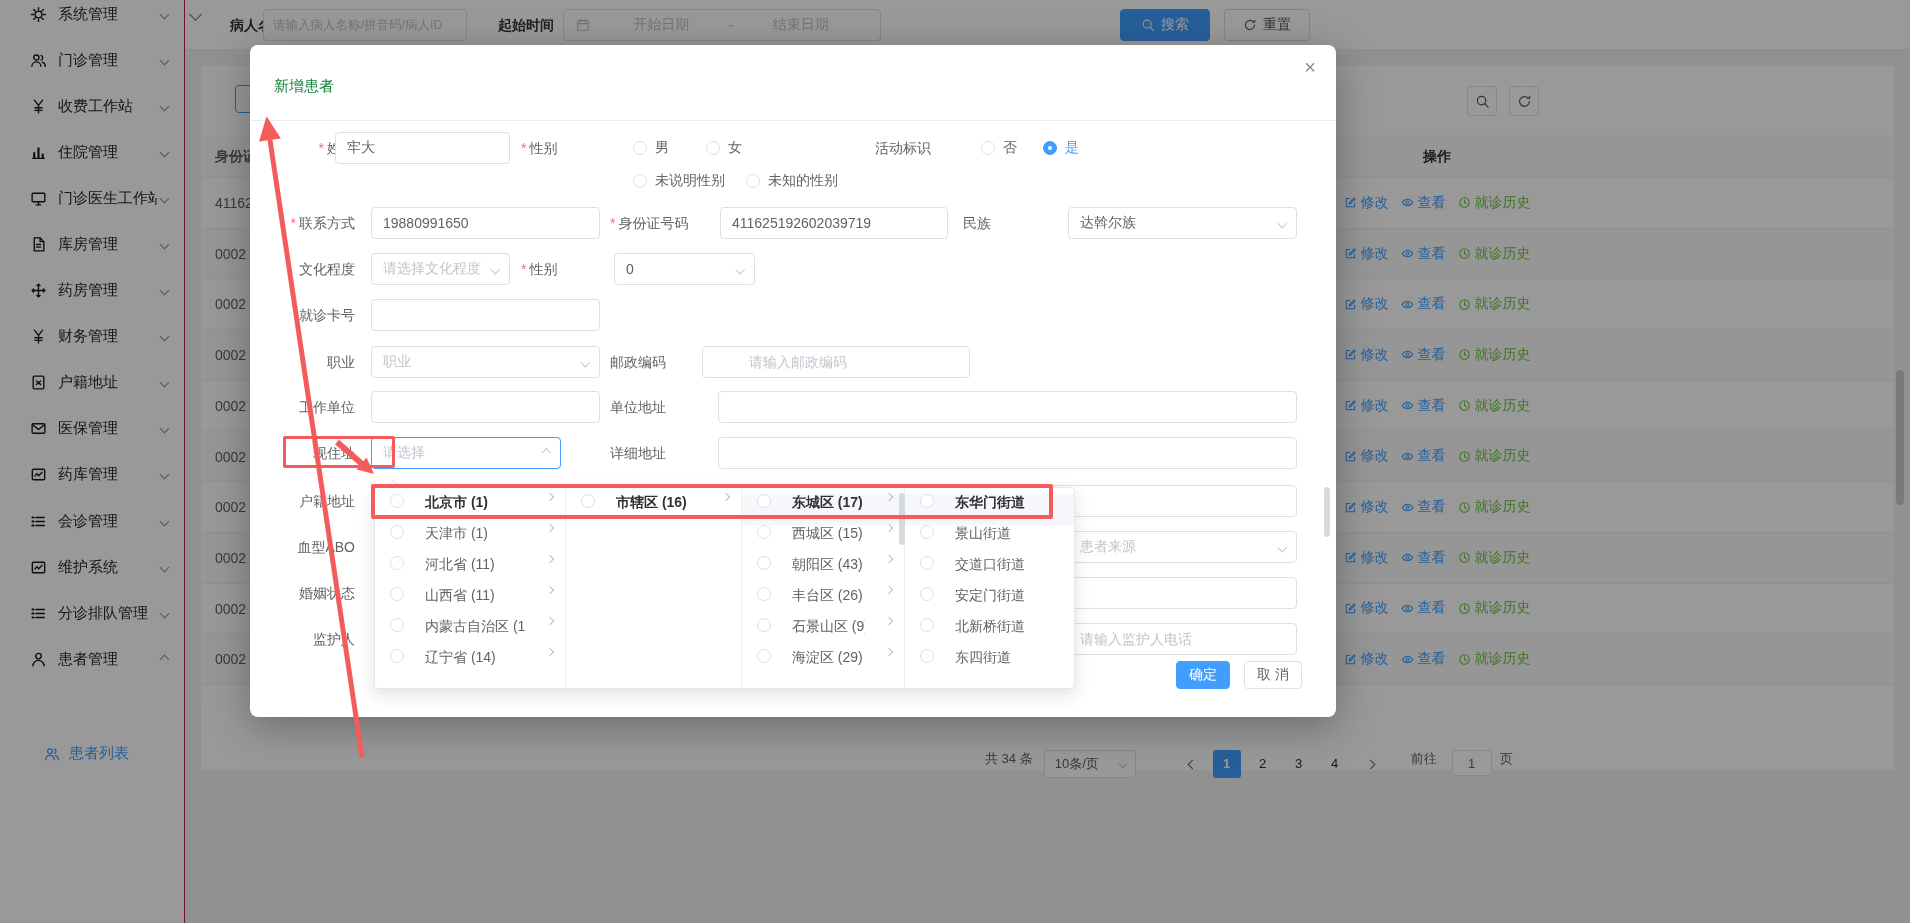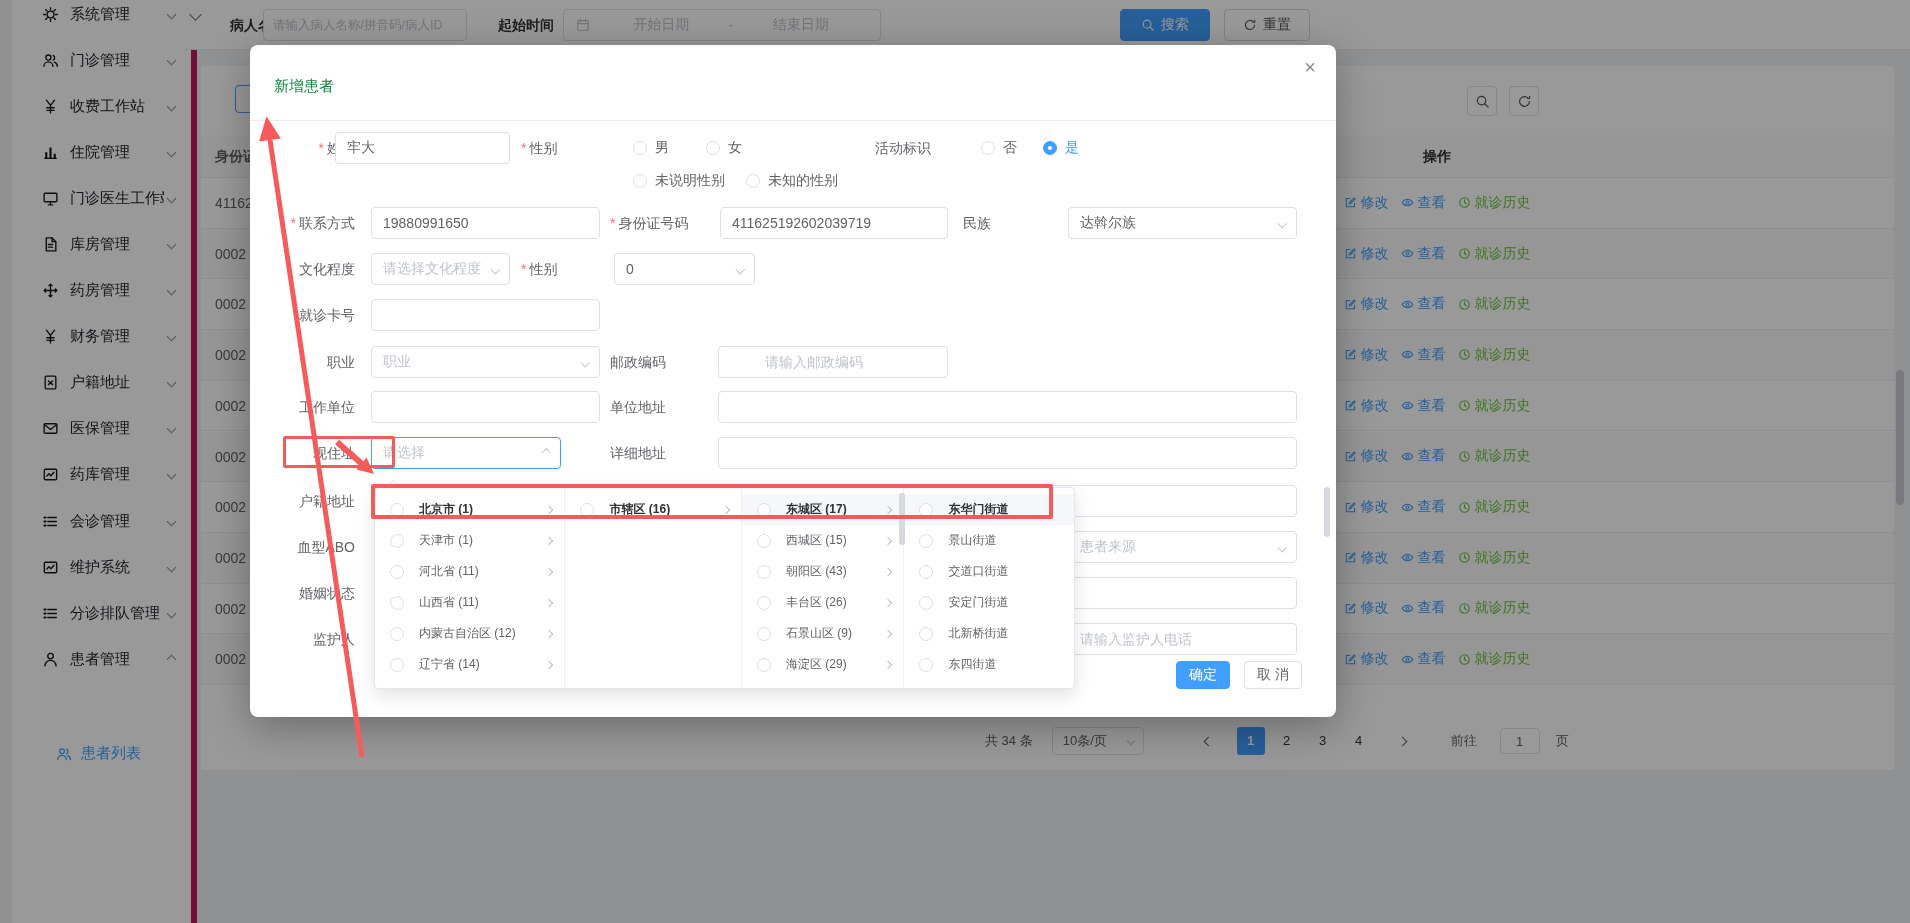--- a/index.html
+++ b/index.html
@@ -7,21 +7,21 @@
   .page{position:relative;width:1910px;height:923px;background:#f0f2f5;overflow:hidden}
   .icn{display:inline-flex;flex:none}
   .icn svg{width:100%;height:100%}
   .chev{display:inline-block;width:8px;height:8px;border-right:1.6px solid #8a8f99;border-bottom:1.6px solid #8a8f99}
   .chev.down{transform:rotate(45deg)}
   .chev.up{transform:rotate(-135deg)}
   .chev.right{transform:rotate(-45deg)}
   .chev.left{transform:rotate(135deg)}
 
   
-  .sidebar{position:absolute;left:12px;top:0;width:185px;height:923px;background:#fff;border-right:6px solid #be185d;z-index:1}
+  .sidebar{position:absolute;left:0;top:0;width:185px;height:923px;background:#fff;border-right:1px solid #be185d;z-index:1}
   .side-items{position:absolute;top:-9px;left:0;right:0}
   .side-item{height:46.1px;display:flex;align-items:center;padding:0 16px 0 30px;font-size:15px;color:#23272e;cursor:pointer}
   .side-item .icn{width:17px;height:17px;margin-right:11px;color:#17191c}
   .side-label{flex:1;white-space:nowrap;overflow:hidden}
   .side-item .chev{width:7px;height:7px;margin-left:4px}
   .sub-item{position:absolute;top:744px;left:44px;display:flex;align-items:center;gap:9px;color:#409eff;font-size:15px;cursor:pointer}
   .sub-item .icn{width:16px;height:16px;color:#409eff}
 
   
   .topbar{position:absolute;left:185px;top:0;width:1725px;height:50px;background:#fff;border-bottom:1px solid #ededed;z-index:1}
@@ -50,21 +50,21 @@
   .trow{position:absolute;left:0;width:100%;height:50.7px;border-bottom:1px solid #ebeef5;background:#fff}
   .trow.alt{background:#fafafa}
   .tid{position:absolute;left:14px;line-height:50.7px;font-size:14px;color:#606266;white-space:nowrap}
   .tact{position:absolute;left:1139px;width:194px;height:100%;display:flex;align-items:center;justify-content:center;gap:12px}
   .alink{display:inline-flex;align-items:center;gap:4px;font-size:14px;white-space:nowrap;cursor:pointer}
   .alink.blue{color:#409eff}
   .alink.green{color:#67c23a}
   .alink .icn{width:13px;height:13px}
 
   
-  .pagin{position:absolute;left:784px;top:660px;height:30px;display:flex;align-items:center;gap:16px;font-size:13px;color:#606266}
+  .pagin{position:absolute;left:784px;top:684px;height:30px;display:flex;gap:8px;font-size:13px;color:#606266}
   .pg-sel{margin-left:3px;width:92px;height:28px;border:1px solid #dcdfe6;border-radius:4px;display:flex;align-items:center;padding:0 22px 0 10px;position:relative;background:#fff;cursor:pointer}
   .pg-sel .chev{position:absolute;right:9px;width:6px;height:6px;border-color:#c0c4cc}
   .pbtn{width:24px;height:28px;display:flex;align-items:center;justify-content:center;cursor:pointer}
   .pbtn .chev{width:7px;height:7px;border-color:#666}
   .pages{display:flex;gap:8px}
   .pnum{min-width:28px;height:28px;line-height:28px;text-align:center;color:#303133;cursor:pointer}
   .pnum.act{background:#409eff;color:#fff;border-radius:3px;font-weight:700}
   .goto-input{width:40px;height:26px;border:1px solid #dcdfe6;border-radius:4px;text-align:center;font-size:13px;color:#606266;margin-left:7px}
   .pg-scroll{position:absolute;left:1896px;top:370px;width:8px;height:135px;background:#c9ccd1;border-radius:4px;z-index:2}
 
@@ -95,21 +95,21 @@
   .ok-btn{position:absolute;left:926px;top:616px;width:54px;height:28px;background:#409eff;color:#fff;border:1px solid #409eff;border-radius:4px;font-size:14px;cursor:pointer}
   .cancel-btn{position:absolute;left:994px;top:616px;width:58px;height:28px;background:#fff;color:#606266;border:1px solid #dcdfe6;border-radius:4px;font-size:14px;cursor:pointer;white-space:nowrap}
   .m-scroll{position:absolute;right:6px;top:442px;width:6px;height:50px;background:#d6d9de;border-radius:3px}
 
   
   .cascade{position:absolute;left:374px;top:487px;width:701px;height:202px;background:#fff;border:1px solid #e4e7ed;border-radius:4px;box-shadow:0 6px 18px rgba(0,0,0,.12);z-index:30}
   .cas-caret{position:absolute;left:13px;top:-6px;width:10px;height:10px;background:#fff;border-left:1px solid #e4e7ed;border-top:1px solid #e4e7ed;transform:rotate(45deg)}
   .cas-cols{display:flex;height:100%;overflow:hidden;border-radius:4px}
   .cas-col{border-right:1px solid #f0f0f0;padding:6px 0;height:100%}
   .cas-col:last-child{border-right:none}
-  .cas-item{height:31px;display:flex;align-items:center;padding:0 10px 0 15px;gap:15px;font-size:12px;color:#606266;cursor:pointer}
+  .cas-item{height:31px;display:flex;padding:0 10px 0 15px;gap:21px;font-size:14px;color:#606266;cursor:pointer}
   .cas-item.bold{color:#303133;font-weight:700}
   .cas-item.hl{background:#f5f7fa}
   .crad{width:14px;height:14px;border:1px solid #dcdfe6;border-radius:50%;background:#fff;flex:none}
   .clab{flex:1;white-space:nowrap;overflow:hidden}
   .cchev{width:6px;height:6px;border-color:#b9bec7;flex:none;margin-right:2px}
   .cas-scroll{position:absolute;left:524px;top:5px;width:6px;height:52px;background:#d6d9de;border-radius:3px}
 
   
   .ann-r1{position:absolute;left:283px;top:436px;width:112px;height:32px;border:3px solid #f45c5c;border-radius:2px;z-index:40}
   .ann-r2{position:absolute;left:371px;top:484px;width:682px;height:35px;border:4px solid #f45c5c;border-radius:2px;z-index:40}
@@ -669,21 +669,21 @@
       <input class="inp" style="left: 121px; width: 229px;">
     </div>
 
     <div class="mrow" style="top:301px">
       <span class="flabel">职业</span>
       <div class="sel" style="left:121px;width:229px">
         <span class="ph">职业</span>
         <i class="chev down"></i>
       </div>
       <span class="flabel2" style="left:360px">邮政编码</span>
-      <input class="inp" style="left: 468px; width: 230px; padding-left: 46px;" placeholder="请输入邮政编码">
+      <input class="inp" style="left: 452px; width: 268px; padding-left: 46px;" placeholder="请输入邮政编码">
     </div>
 
     <div class="mrow" style="top:346px">
       <span class="flabel">工作单位</span>
       <input class="inp" style="left: 121px; width: 229px;">
       <span class="flabel2" style="left:360px">单位地址</span>
       <input class="inp" style="left: 468px; width: 579px;">
     </div>
 
     <div class="mrow" style="top:392px">

